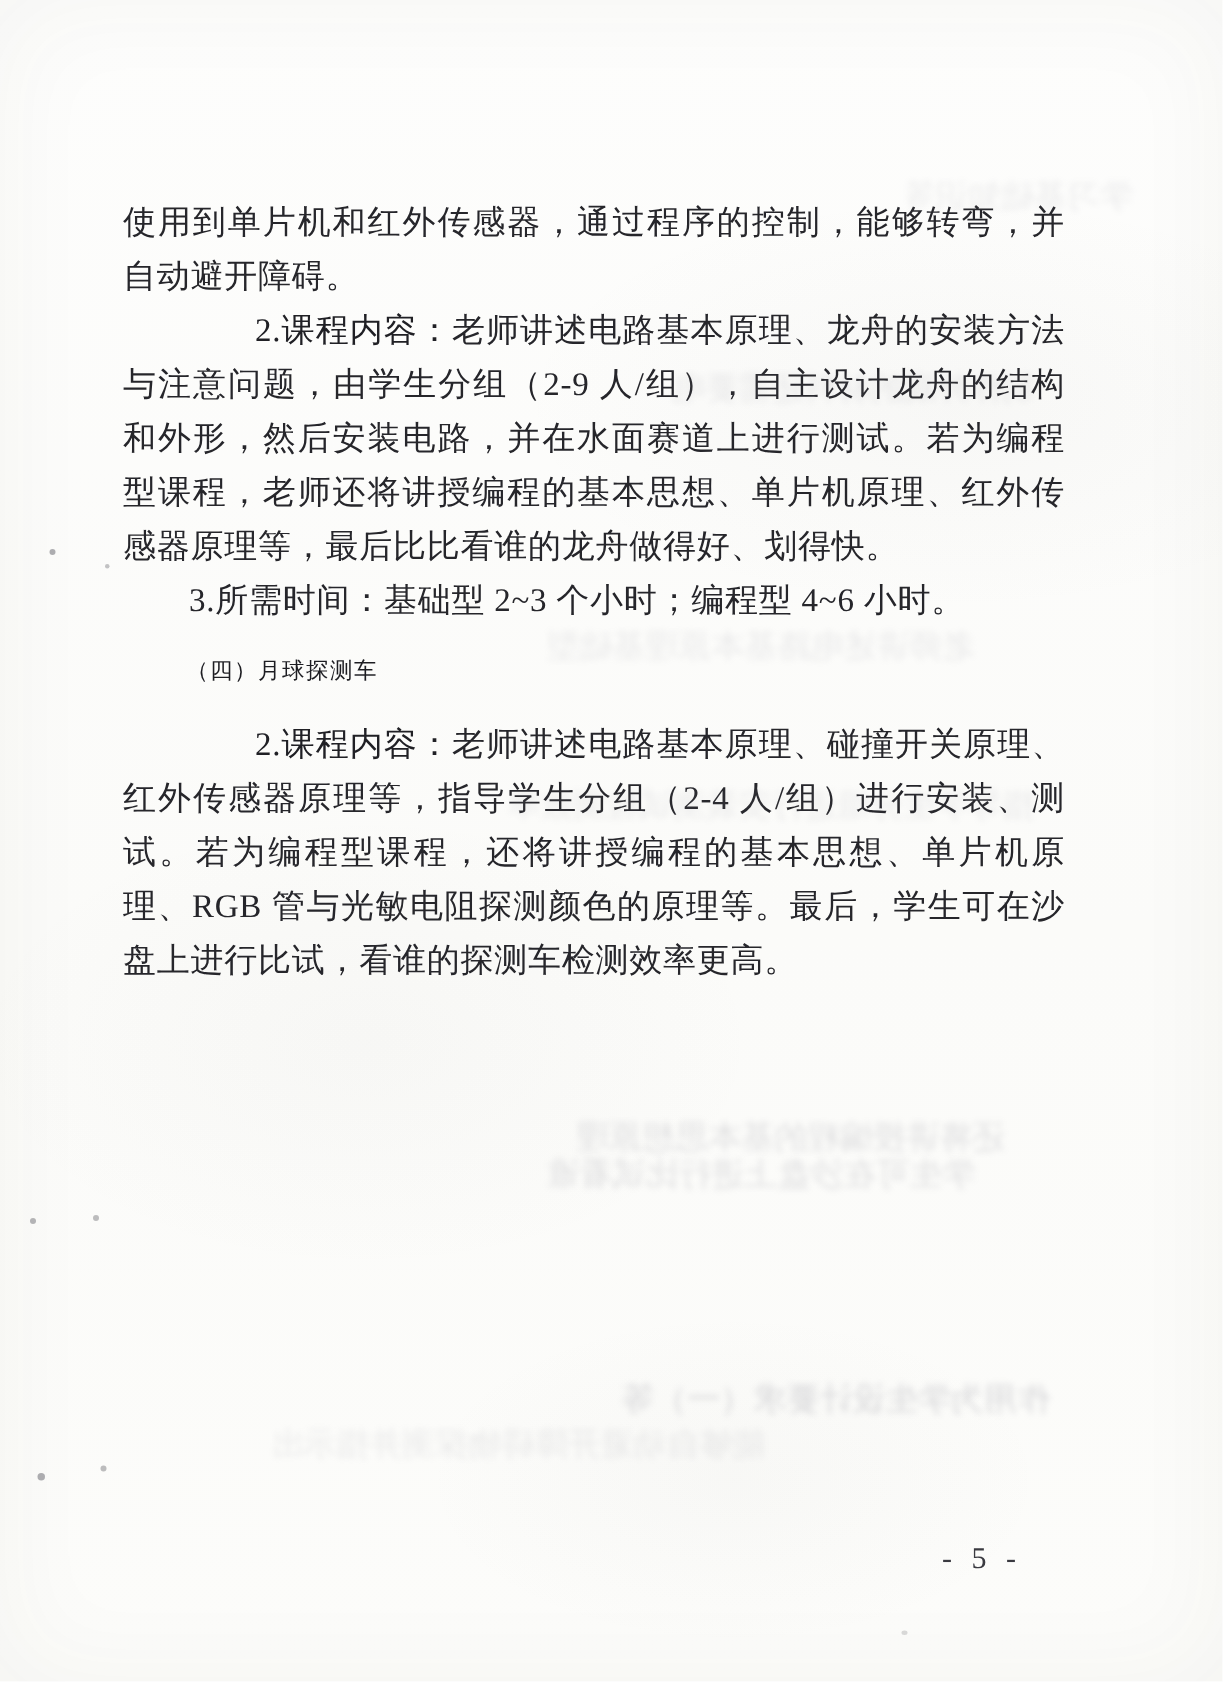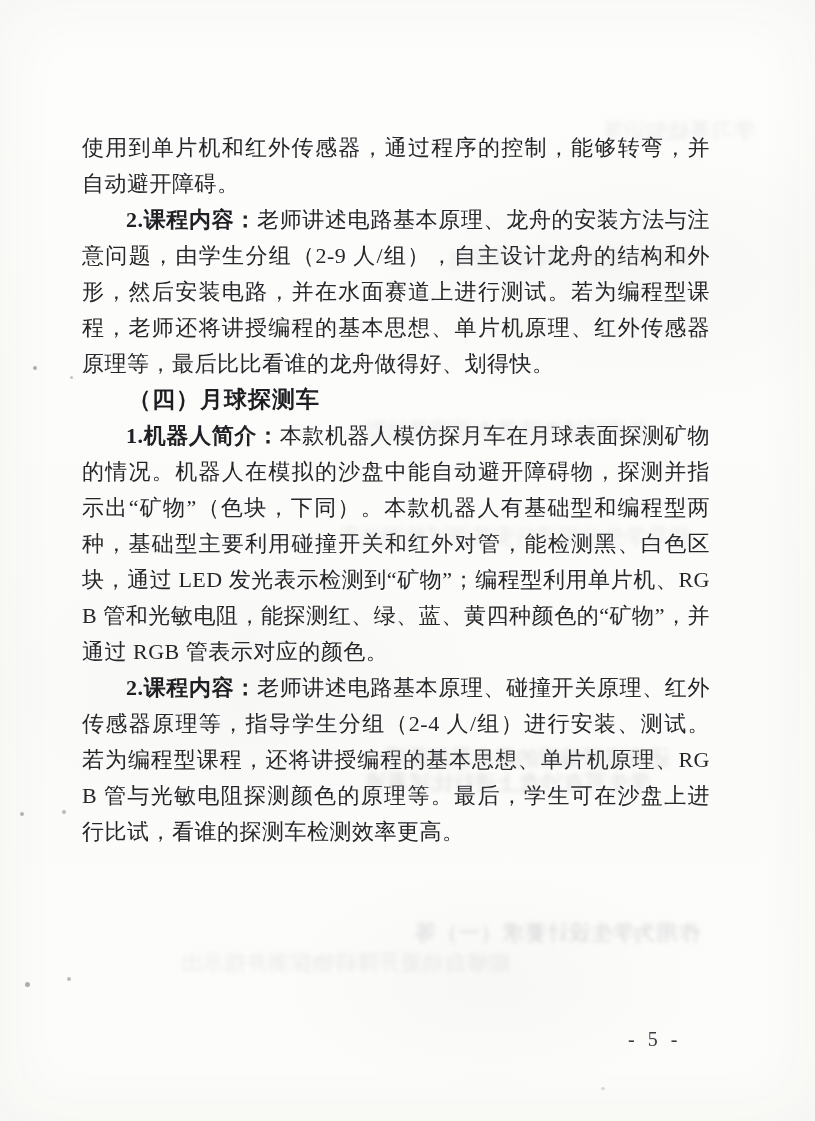--- a/index.html
+++ b/index.html
@@ -22,24 +22,24 @@
   }
   .content{
     position:absolute;left:82px;top:130px;width:628px;
     font-size:22px;line-height:36px;letter-spacing:.5px;
     color:#26262b;
     text-align:justify;
     text-justify:inter-ideograph;
   }
   .para{margin:0;text-indent:2em;word-break:break-all;}
   .para.noindent{text-indent:0;}
-  .runin{font-weight:700;color:#202025;}
+  .runin{font-weight:400;color:#202025;margin-left:44px;}
   .plainlabel{font-weight:400;}
   .heading{
-    margin:0;text-indent:2em;font-weight:700;font-size:23px;
+    margin:12px;text-indent:2em;font-weight:400;font-size:15px;
     line-height:36px;letter-spacing:1px;color:#1d1d22;
   }
   .page-number{
     position:absolute;left:628px;top:1028px;
     font-size:20px;letter-spacing:4px;color:#3a3a40;
     font-family:"Liberation Serif","DejaVu Serif",serif;
   }
   
   .ghost{
     position:absolute;height:26px;overflow:hidden;
@@ -56,25 +56,25 @@
 <body>
 
 <div class="page">
 
   <div class="content">
 
     <p class="para noindent"><span>使用到单片机和红外传感器，通过程序的控制，能够转弯，并自动避开障碍。</span></p>
 
     <p class="para"><span class="runin">2.课程内容：</span><span>老师讲述电路基本原理、龙舟的安装方法与注意问题，由学生分组（2-9 人/组），自主设计龙舟的结构和外形，然后安装电路，并在水面赛道上进行测试。若为编程型课程，老师还将讲授编程的基本思想、单片机原理、红外传感器原理等，最后比比看谁的龙舟做得好、划得快。</span></p>
 
+    <p class="para"><span class="plainlabel">3.所需时间：</span><span>基础型 2~3 个小时；编程型 4~6 小时。</span></p>
 
 
     <h2 class="heading">（四）月球探测车</h2>
 
-    <p class="para"><span class="runin">1.机器人简介：</span><span>本款机器人模仿探月车在月球表面探测矿物的情况。机器人在模拟的沙盘中能自动避开障碍物，探测并指示出“矿物”（色块，下同）。本款机器人有基础型和编程型两种，基础型主要利用碰撞开关和红外对管，能检测黑、白色区块，通过 LED 发光表示检测到“矿物”；编程型利用单片机、RGB 管和光敏电阻，能探测红、绿、蓝、黄四种颜色的“矿物”，并通过 RGB 管表示对应的颜色。</span></p>
 
     <p class="para"><span class="runin">2.课程内容：</span><span>老师讲述电路基本原理、碰撞开关原理、红外传感器原理等，指导学生分组（2-4 人/组）进行安装、测试。若为编程型课程，还将讲授编程的基本思想、单片机原理、RGB 管与光敏电阻探测颜色的原理等。最后，学生可在沙盘上进行比试，看谁的探测车检测效率更高。</span></p>
 
 
   </div>
 
   <div class="ghost faint" style="left:605px;top:118px;width:150px;">学习基础知识等</div>
   <div class="ghost faint" style="left:420px;top:246px;width:270px;">制作外观的材料还需要电</div>
   <div class="ghost faint" style="left:200px;top:418px;width:450px;">老师讲述电路基本原理基础型</div>
   <div class="ghost faint" style="left:130px;top:524px;width:560px;">指导学生分组进行安装测试检测效率</div>

